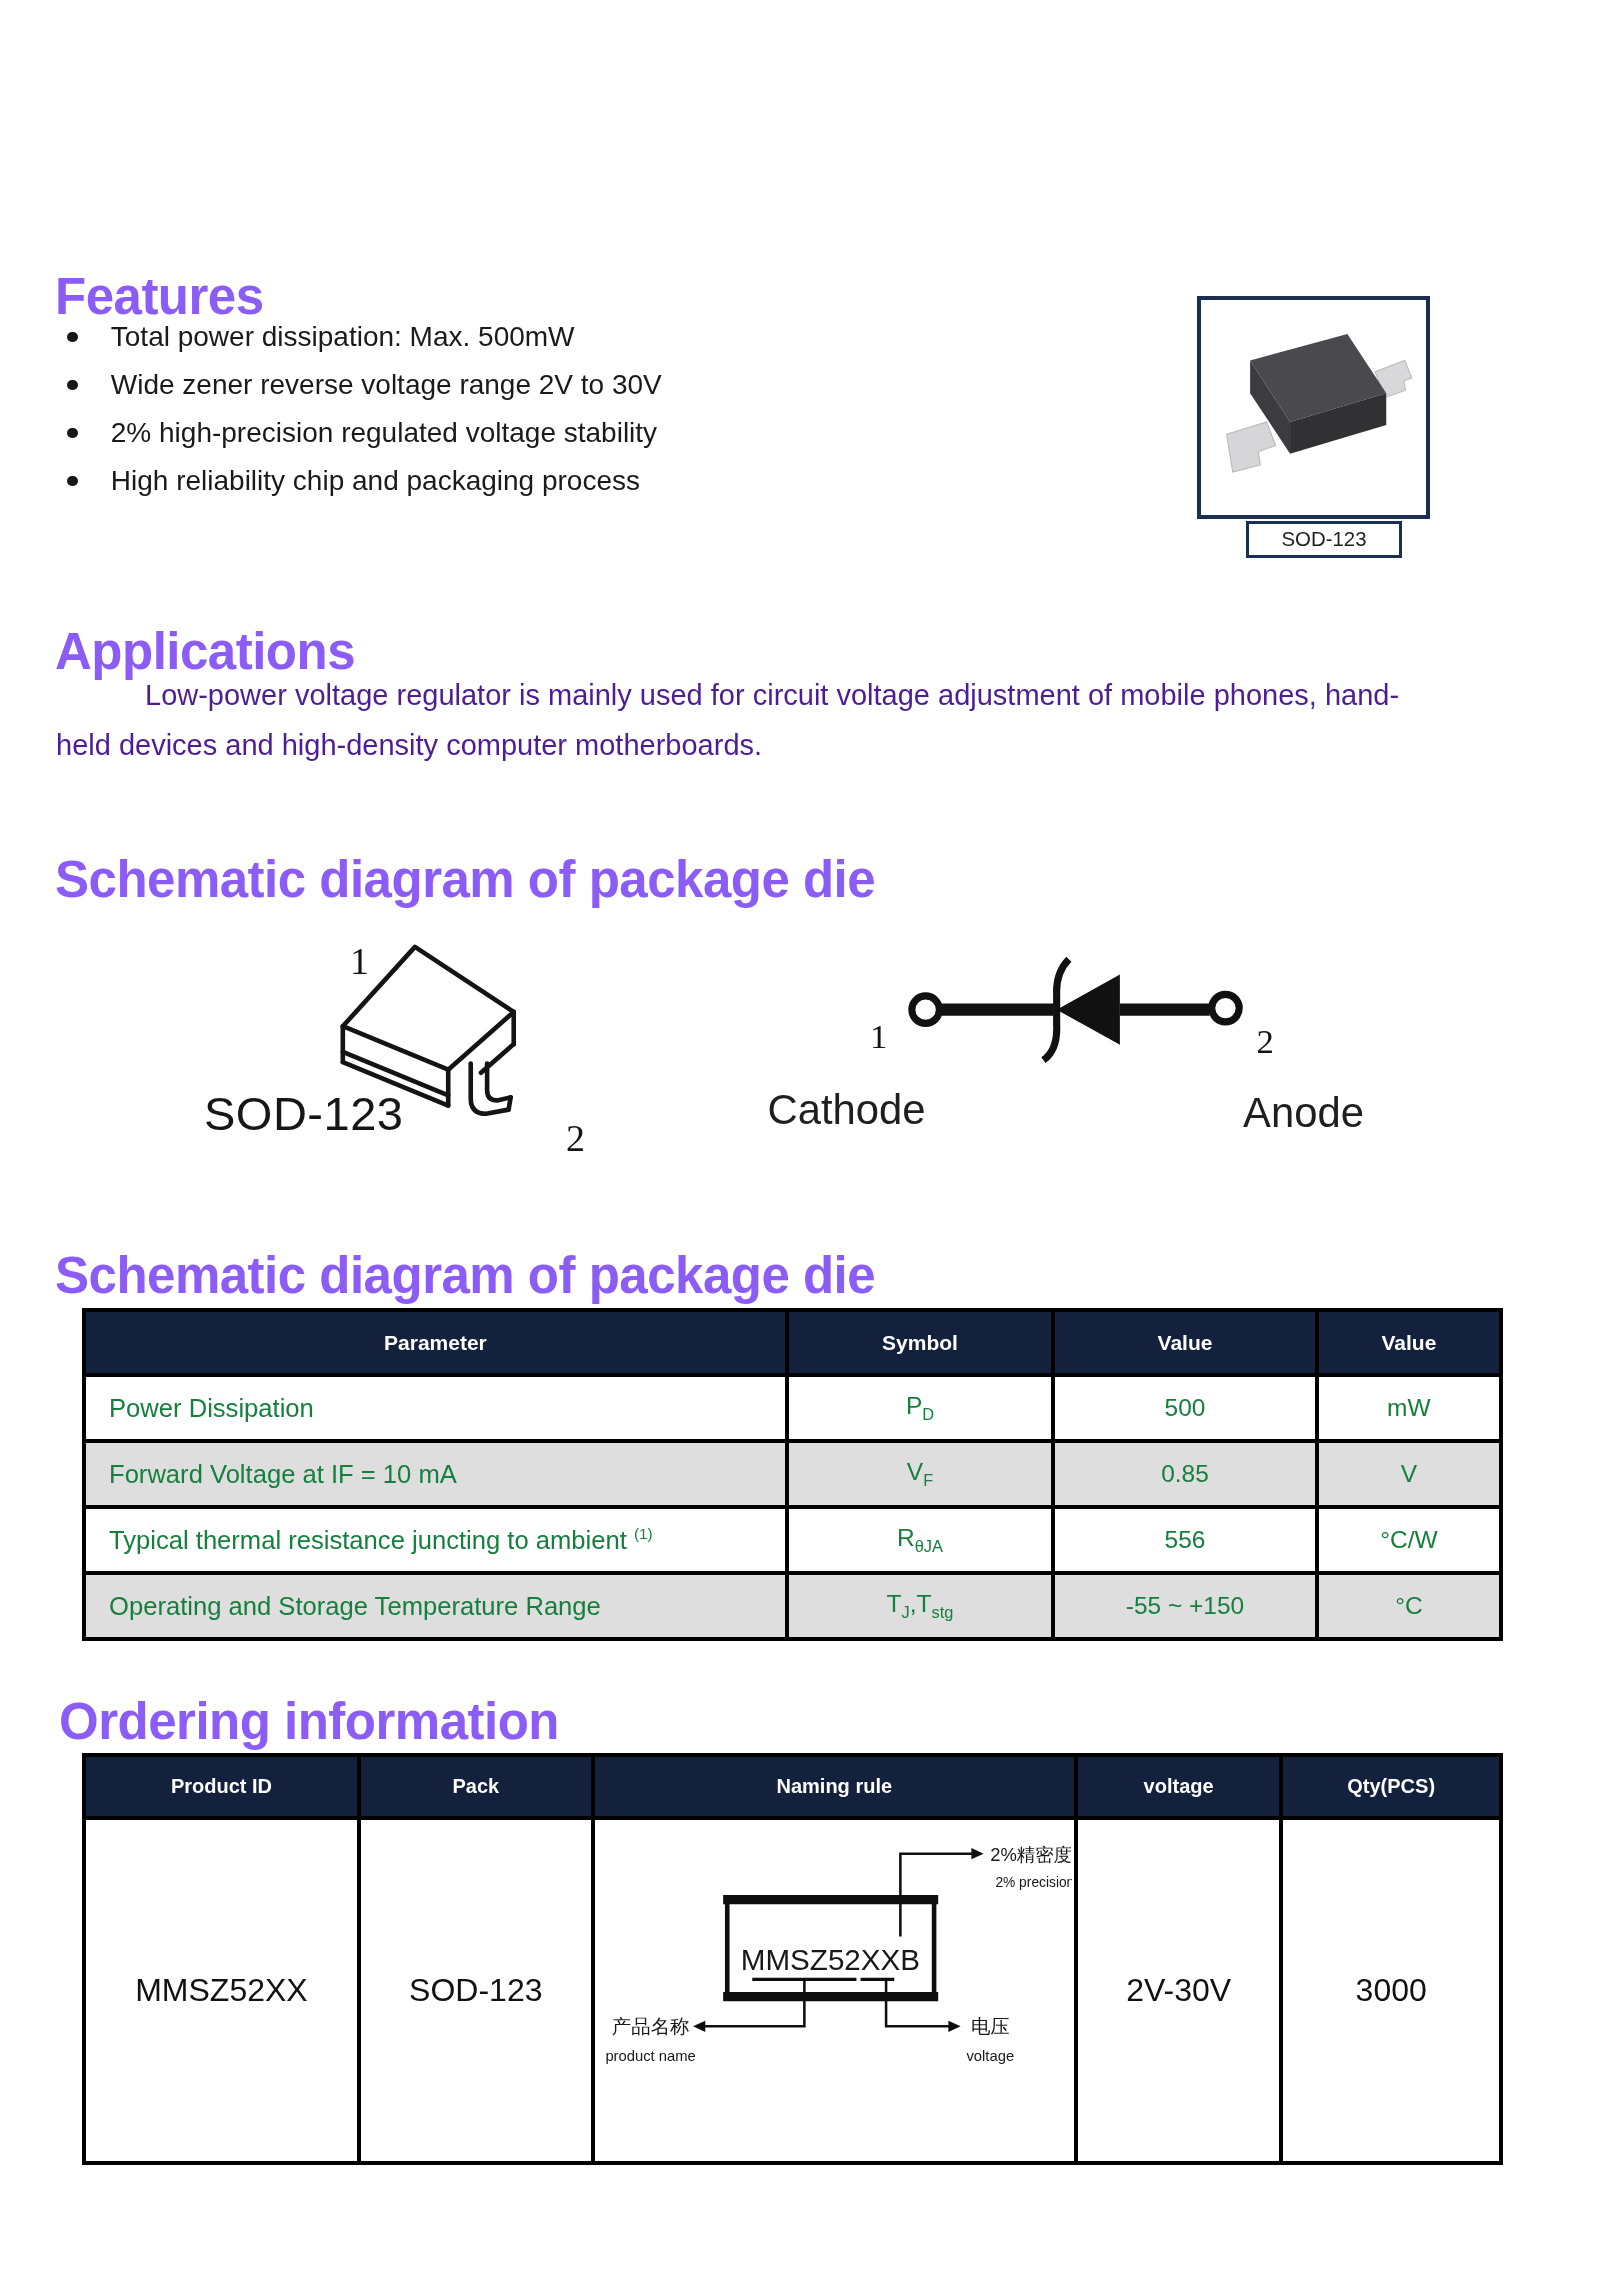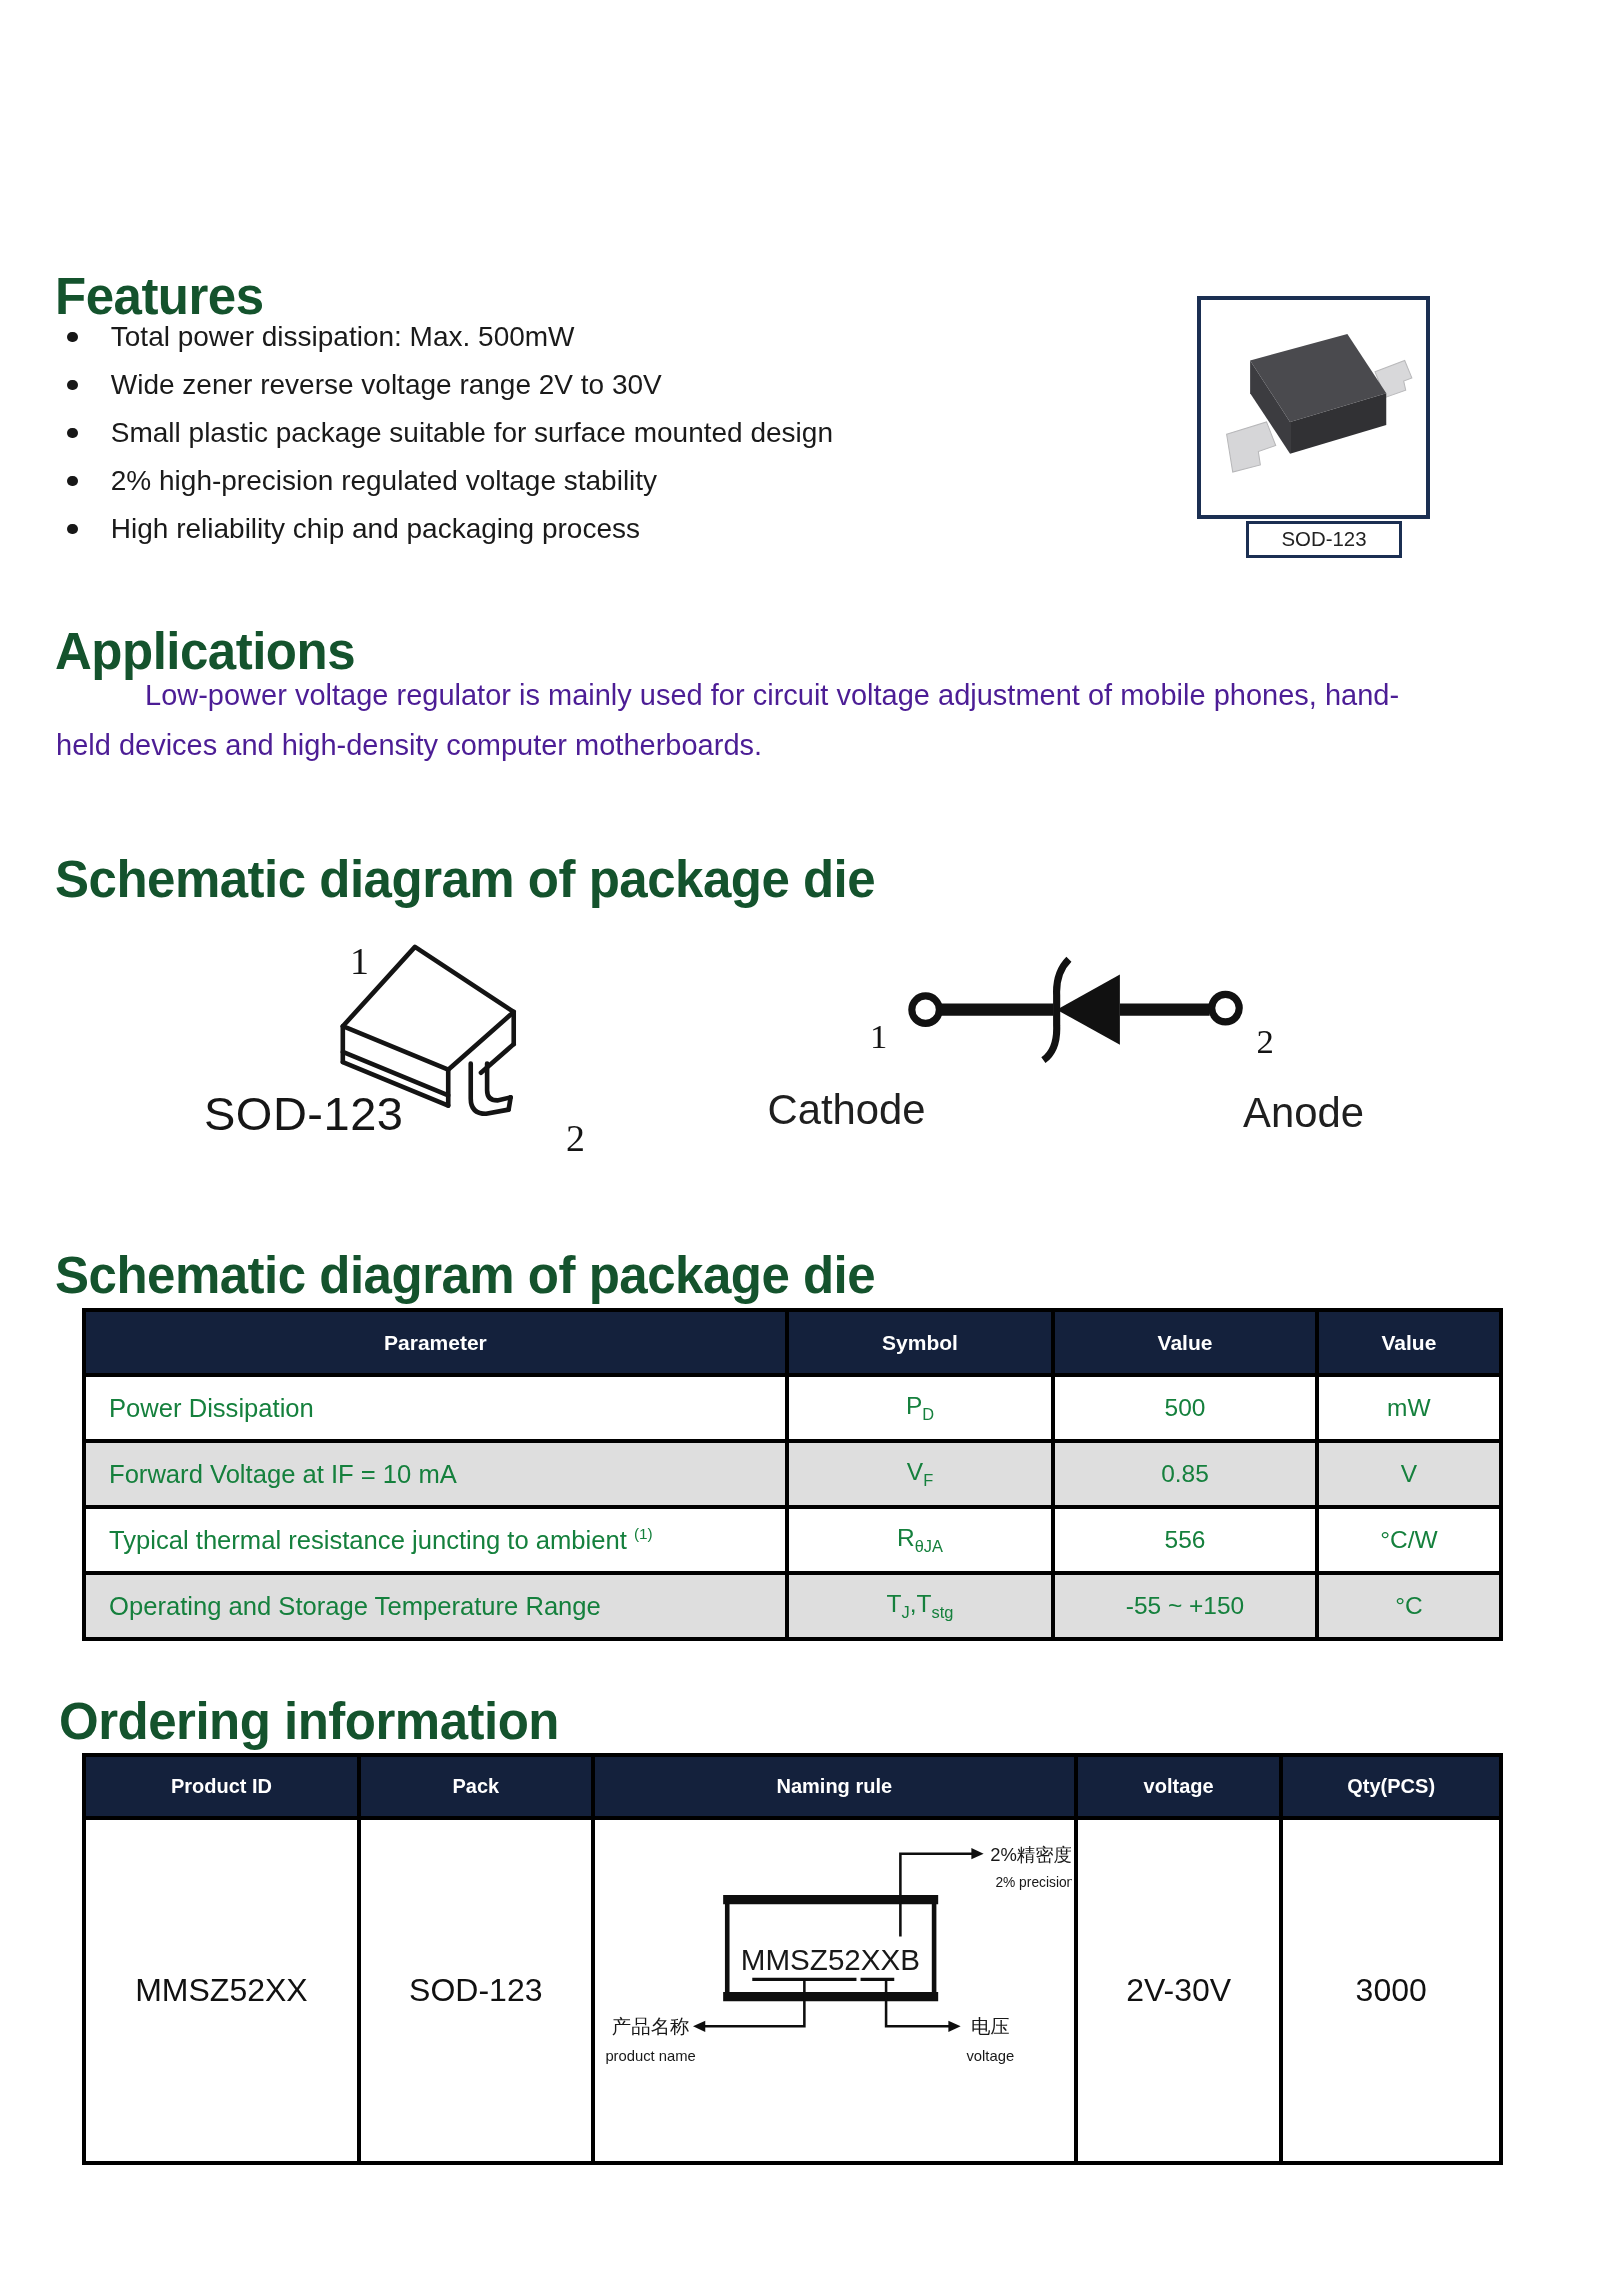--- a/index.html
+++ b/index.html
@@ -1,19 +1,19 @@
 <!DOCTYPE html>
 <html style="font-size:8.2px"><head>
 <meta charset="utf-8">
 <style>
   html,body{margin:0;padding:0;background:#fff;}
   body{width:1623px;height:2295px;position:relative;overflow:hidden;
        font-family:"Liberation Sans",sans-serif;color:#1a1a1a;}
   .abs{position:absolute;}
-  .h1{font-size:51px;font-weight:bold;color:#14532d;letter-spacing:-0.5px;white-space:nowrap;}
+  .h1{font-size:51px;font-weight:bold;color:#8b5cf6;letter-spacing:-0.5px;white-space:nowrap;}
   
   .bullets{left:61px;top:313px;width:1048px;}
   .bullet-item{display:flex;align-items:center;height:48px;font-size:28px;}
   .dot{width:10.7px;height:10.7px;border-radius:50%;background:#171717;margin:0 33px 0 6.1px;flex:0 0 auto;}
   
   .photo-box{left:1197px;top:296px;width:225px;height:215px;border:4.1px solid #1b2f52;background:#fff;}
   .caption-box{left:1246px;top:521px;width:150px;height:31px;border:3.1px solid #1b2f52;
                display:flex;align-items:center;justify-content:center;font-size:20.4px;color:#222;}
   
   .apps-para{left:56px;top:670px;width:1472px;font-size:29px;line-height:50px;color:#4c1d95;}
@@ -46,24 +46,20 @@
   <div class="bullet-item">
     <span class="dot"></span>
     <span>Total power dissipation: Max. 500mW</span>
   </div>
   <div class="bullet-item">
     <span class="dot"></span>
     <span>Wide zener reverse voltage range 2V to 30V</span>
   </div>
   <div class="bullet-item">
     <span class="dot"></span>
-    <span>Small plastic package suitable for surface mounted design</span>
-  </div>
-  <div class="bullet-item">
-    <span class="dot"></span>
     <span>2% high-precision regulated voltage stability</span>
   </div>
   <div class="bullet-item">
     <span class="dot"></span>
     <span>High reliability chip and packaging process</span>
   </div>
 </div>
 
 <div class="abs photo-box">
   <svg width="217" height="207" viewBox="0 0 424 404">

